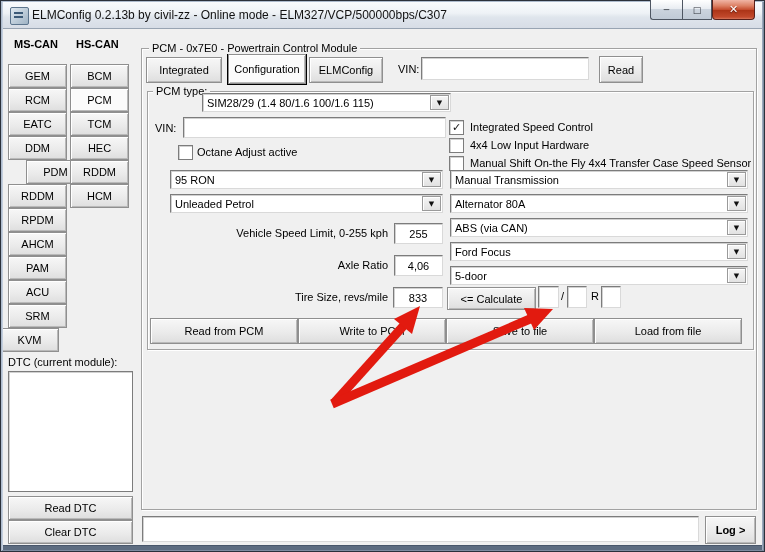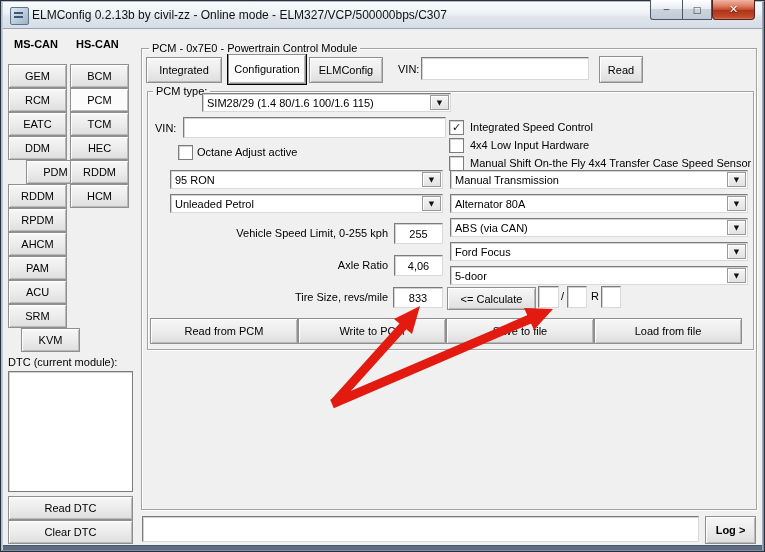--- a/index.html
+++ b/index.html
@@ -79,21 +79,21 @@
   <div class="abs btn" style="left:8px;top:88px;width:57px;height:22px;">RCM</div>
   <div class="abs btn" style="left:8px;top:112px;width:57px;height:22px;">EATC</div>
   <div class="abs btn" style="left:8px;top:136px;width:57px;height:22px;">DDM</div>
   <div class="abs btn" style="left:26px;top:160px;width:57px;height:22px;">PDM</div>
   <div class="abs btn" style="left:8px;top:184px;width:57px;height:22px;">RDDM</div>
   <div class="abs btn" style="left:8px;top:208px;width:57px;height:22px;">RPDM</div>
   <div class="abs btn" style="left:8px;top:232px;width:57px;height:22px;">AHCM</div>
   <div class="abs btn" style="left:8px;top:256px;width:57px;height:22px;">PAM</div>
   <div class="abs btn" style="left:8px;top:280px;width:57px;height:22px;">ACU</div>
   <div class="abs btn" style="left:8px;top:304px;width:57px;height:22px;">SRM</div>
-  <div class="abs btn" style="left:21px;top:328px;width:57px;height:22px;">KVM</div>
+  <div class="abs btn" style="left:0;top:328px;width:57px;height:22px;">KVM</div>
 
   <div class="abs btn" style="left:70px;top:64px;width:57px;height:22px;">BCM</div>
   <div class="abs btn sel" style="left:70px;top:88px;width:57px;height:22px;">PCM</div>
   <div class="abs btn" style="left:70px;top:112px;width:57px;height:22px;">TCM</div>
   <div class="abs btn" style="left:70px;top:136px;width:57px;height:22px;">HEC</div>
   <div class="abs btn" style="left:70px;top:160px;width:57px;height:22px;">RDDM</div>
   <div class="abs btn" style="left:70px;top:184px;width:57px;height:22px;">HCM</div>
 
   <div class="abs lbl" style="left:8px;top:356px;">DTC (current module):</div>
   <div class="abs listbox" style="left:8px;top:371px;width:123px;height:119px;"></div>

